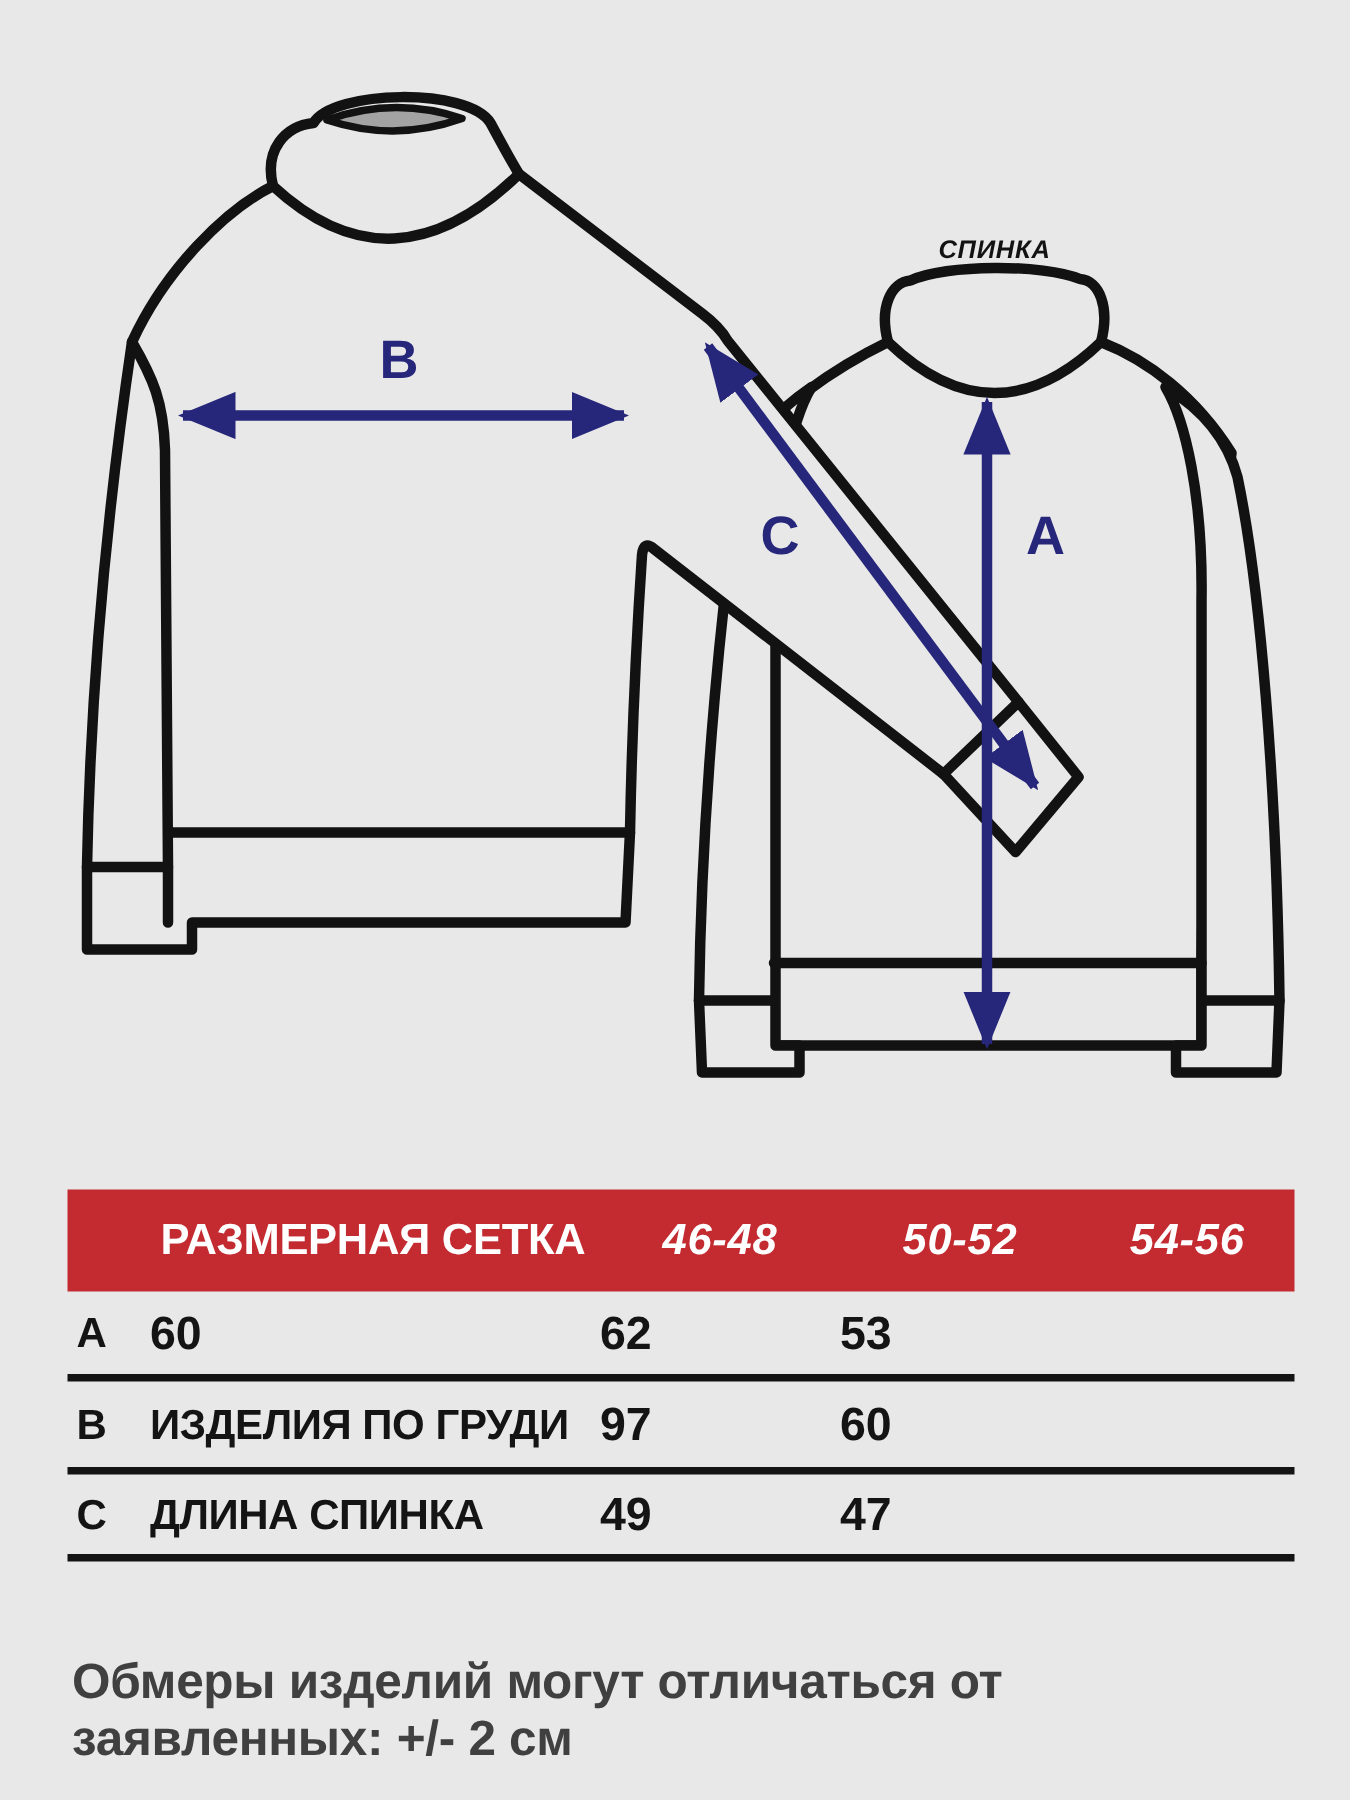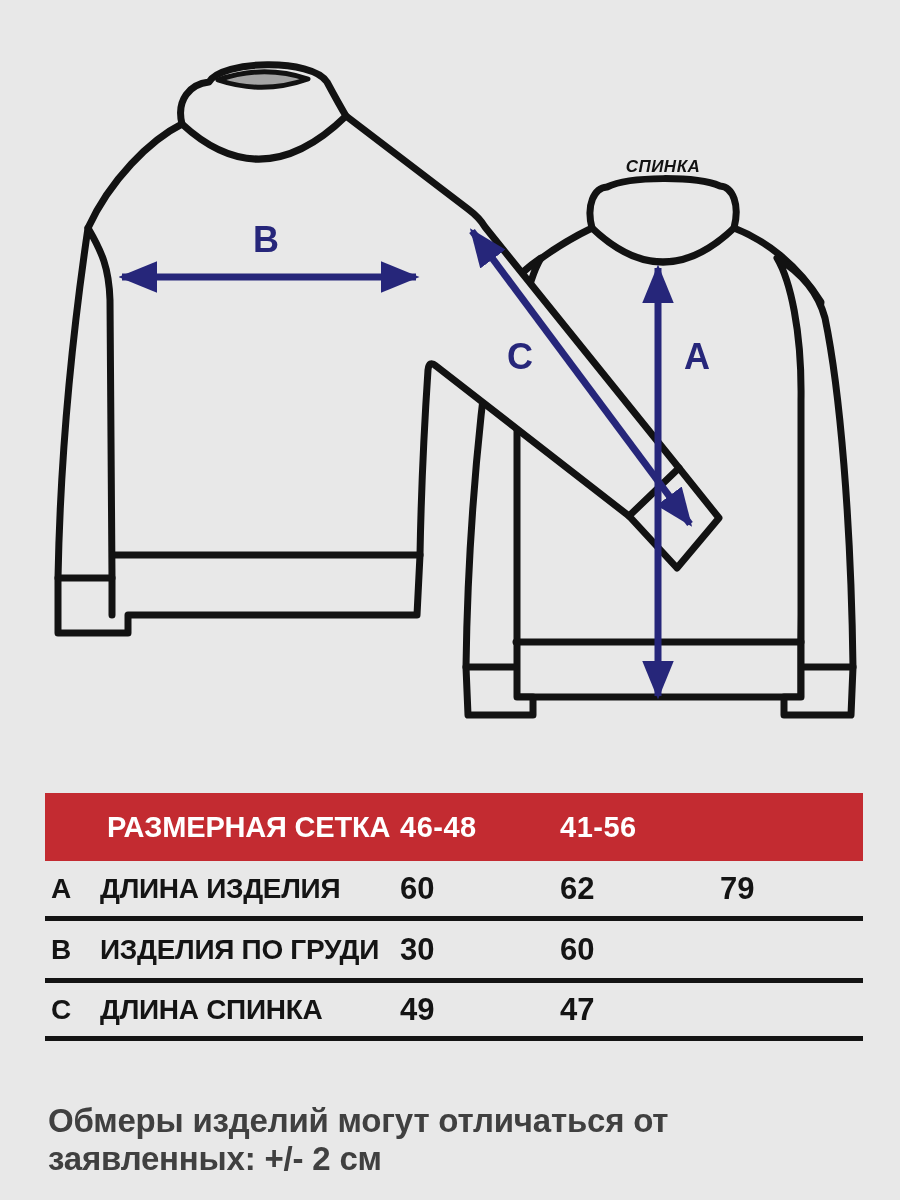--- a/index.html
+++ b/index.html
@@ -5,21 +5,21 @@
   html,body{margin:0;padding:0;background:#e8e8e8;}
   .page{position:relative;width:900px;height:1200px;background:#e8e8e8;overflow:hidden;
         font-family:"Liberation Sans",sans-serif;}
   .drawing{position:absolute;left:0;top:0;}
 
   
   .size-table{position:absolute;left:45px;top:793px;width:818px;}
   .t-grid{display:grid;grid-template-columns:55px 300px 160px 160px 1fr;align-items:center;}
   .t-header{height:68px;background:#c32b31;color:#ffffff;font-weight:bold;}
   .t-header .t-title{font-size:29px;padding-left:7px;letter-spacing:-0.2px;}
-  .t-header .t-size{font-size:29px;letter-spacing:0.5px;}
+  .t-header .t-size{font-size:29px;text-align:center;letter-spacing:0.5px;font-style:italic;}
   .t-row{border-bottom:5px solid #141414;box-sizing:border-box;color:#141414;}
   .t-row.rA{height:60px;} .t-row.rB{height:62px;} .t-row.rC{height:58px;}
   .t-letter{font-size:28px;font-weight:bold;padding-left:6px;}
   .t-label{font-size:28px;font-weight:bold;letter-spacing:-0.3px;}
   .t-val{font-size:31px;font-weight:bold;text-align:left;}
 
   
   .note{position:absolute;left:48px;top:1102px;width:830px;
         font-size:33px;font-weight:bold;color:#404040;letter-spacing:-0.2px;}
 </style>
@@ -114,35 +114,35 @@
       <text x="663" y="172" font-size="17" font-style="italic" fill="#121212" letter-spacing="0.5">СПИНКА</text>
     </g>
   </svg>
 
   <div class="size-table">
 
     <div class="t-grid t-header">
       <div></div>
       <div class="t-title">РАЗМЕРНАЯ СЕТКА</div>
       <div class="t-size">46-48</div>
-      <div class="t-size">41-56</div>
+      <div class="t-size">50-52</div>
+      <div class="t-size">54-56</div>
     </div>
 
     <div class="t-grid t-row rA">
       <div class="t-letter">A</div>
-      <div class="t-label">ДЛИНА ИЗДЕЛИЯ</div>
       <div class="t-val">60</div>
       <div class="t-val">62</div>
-      <div class="t-val">79</div>
+      <div class="t-val">53</div>
     </div>
 
     <div class="t-grid t-row rB">
       <div class="t-letter">B</div>
       <div class="t-label">ИЗДЕЛИЯ ПО ГРУДИ</div>
-      <div class="t-val">30</div>
+      <div class="t-val">97</div>
       <div class="t-val">60</div>
     </div>
 
     <div class="t-grid t-row rC">
       <div class="t-letter">C</div>
       <div class="t-label">ДЛИНА СПИНКА</div>
       <div class="t-val">49</div>
       <div class="t-val">47</div>
     </div>
 

